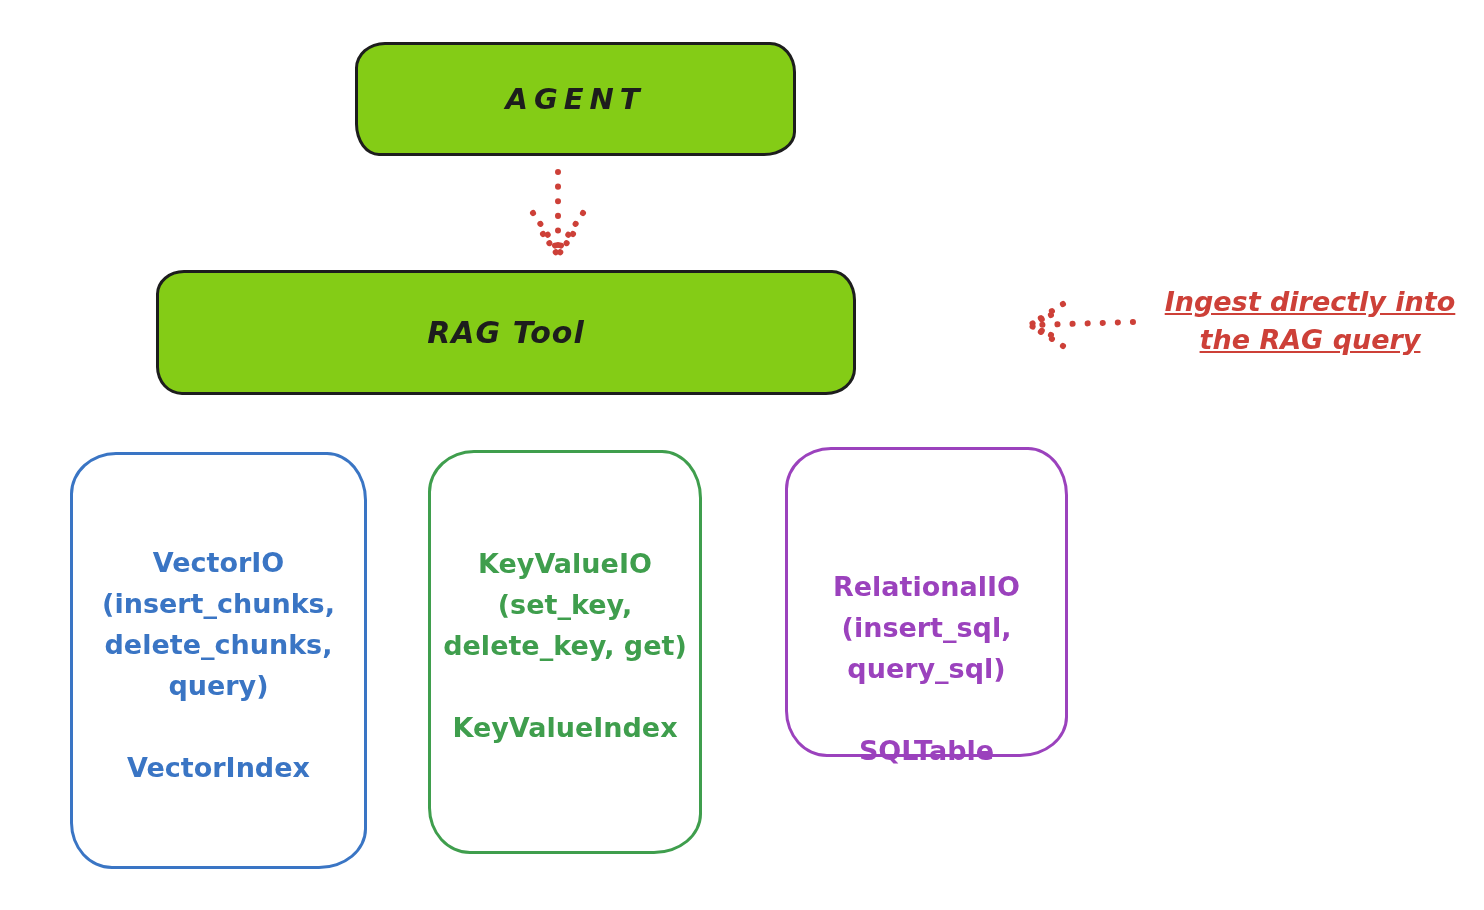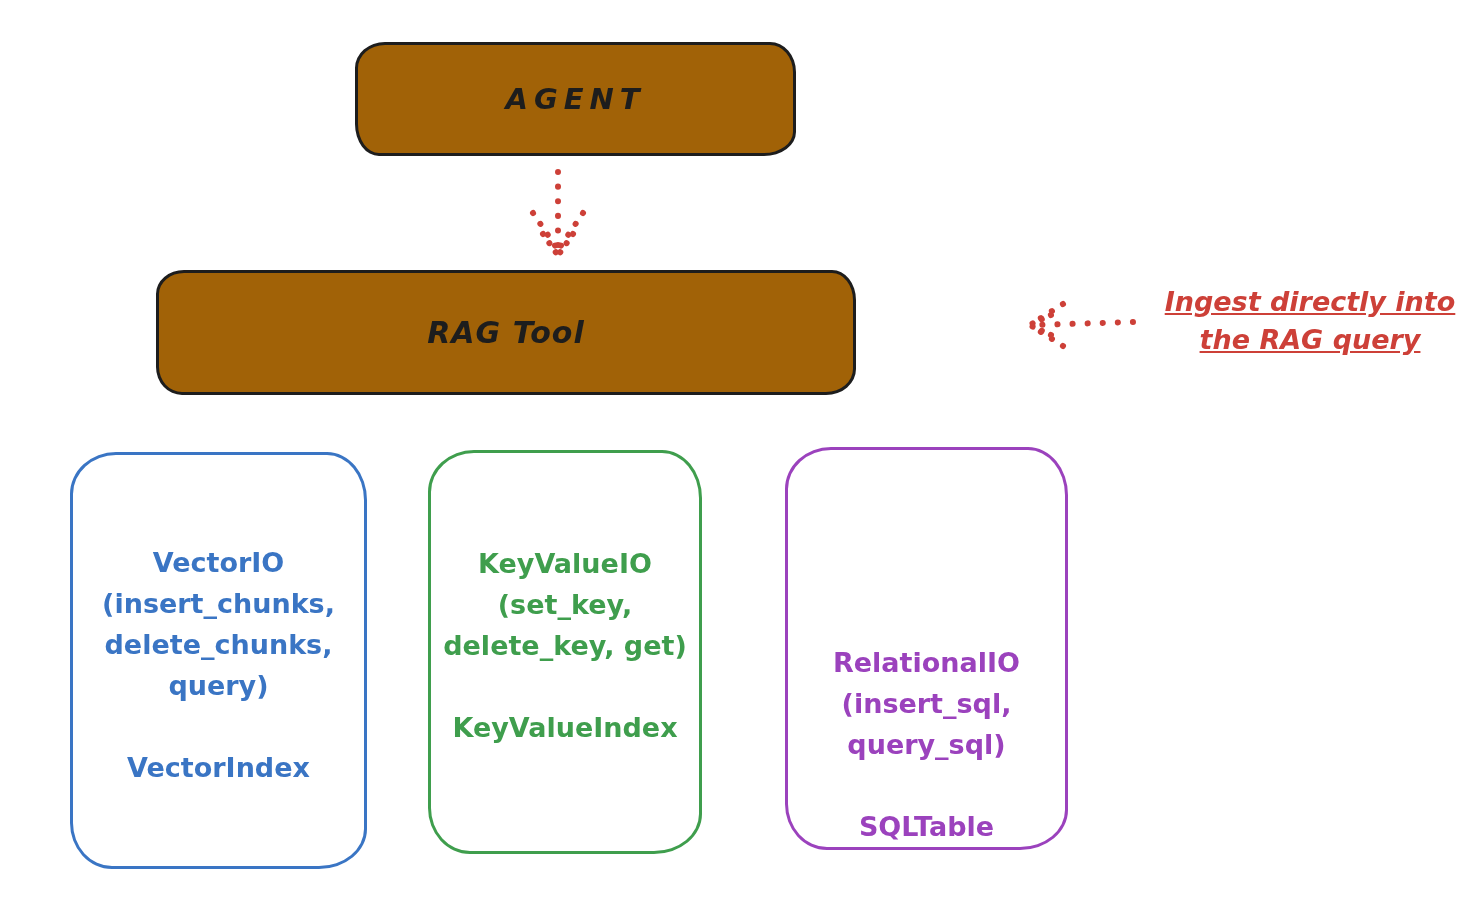--- a/index.html
+++ b/index.html
@@ -12,21 +12,21 @@
     position: relative;
     width: 1484px;
     height: 910px;
     background: #ffffff;
     overflow: hidden;
   }
   
   .box {
     position: absolute;
     border: 3.5px solid #1d1d1d;
-    background: #a16207;
+    background: #84cc16;
     display: flex;
     align-items: center;
     justify-content: center;
     box-sizing: border-box;
   }
   .agent-box {
     left: 355px; top: 42px; width: 441px; height: 114px;
     border-radius: 30px 26px 32px 24px / 26px 30px 24px 32px;
   }
   .agent-box .label {
@@ -71,25 +71,24 @@
     color: var(--blue, #3a75c4);
     padding-top: 87px;
   }
   .card-green {
     left: 428px; top: 450px; width: 274px; height: 404px;
     border-color: var(--green, #3f9e4d);
     color: var(--green, #3f9e4d);
     padding-top: 90px;
   }
   .card-purple {
-    left: 785px; top: 447px; width: 283px; height: 403px;
+    left: 785px; top: 447px; width: 283px; height: 310px;
     border-color: var(--purple, #9b42bd);
     color: var(--purple, #9b42bd);
     padding-top: 116px;
-    justify-content: flex-end;
   }
   
   .annotation {
     position: absolute;
     left: 1136px; top: 283px; width: 348px;
     text-align: center;
     color: var(--red, #cd4038);
     font-size: 27px;
     font-weight: 700;
     font-style: italic;

